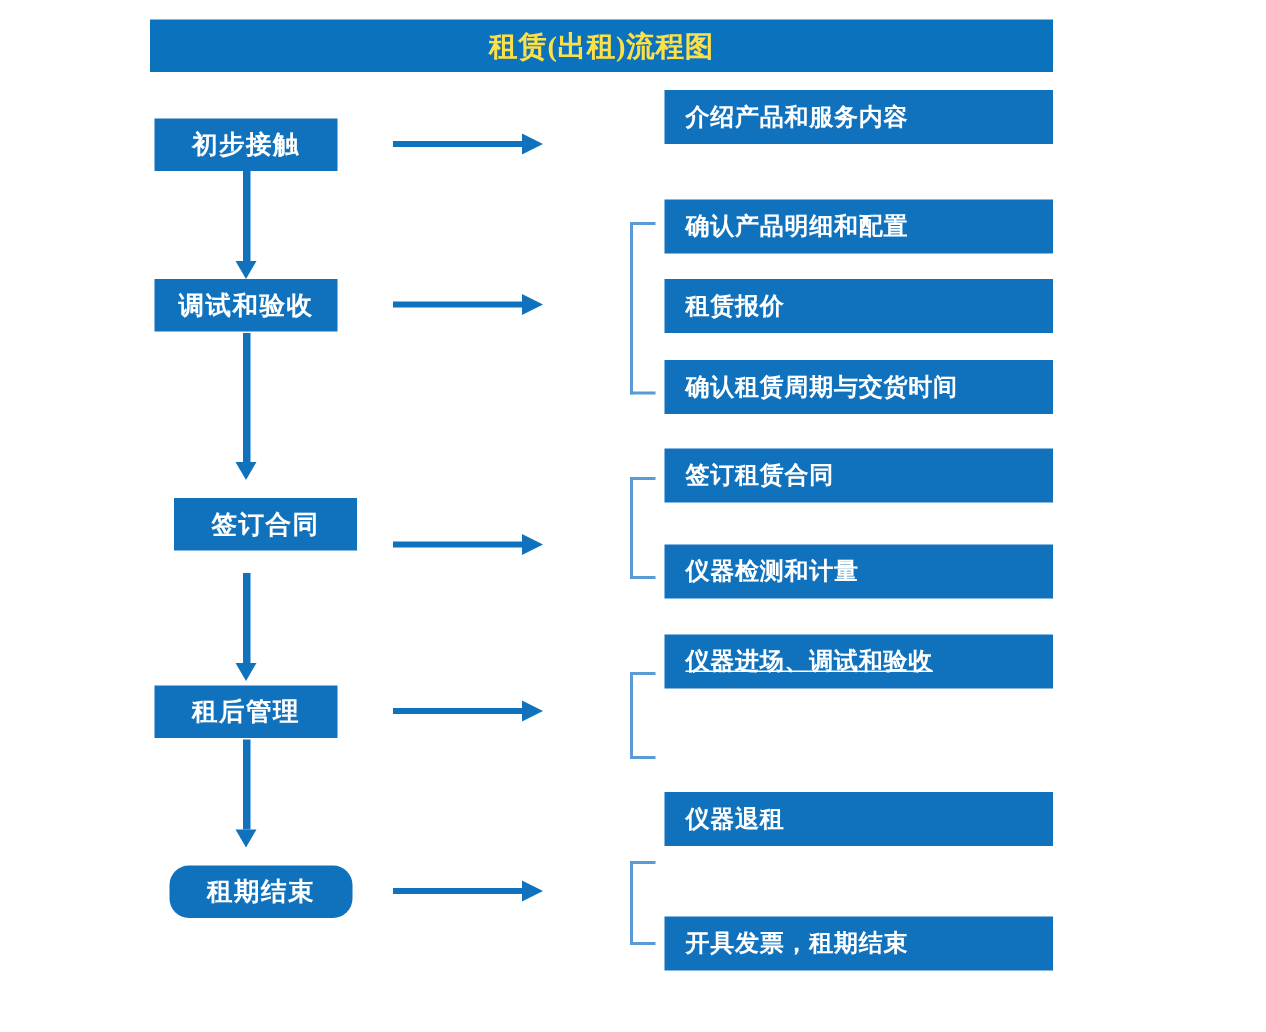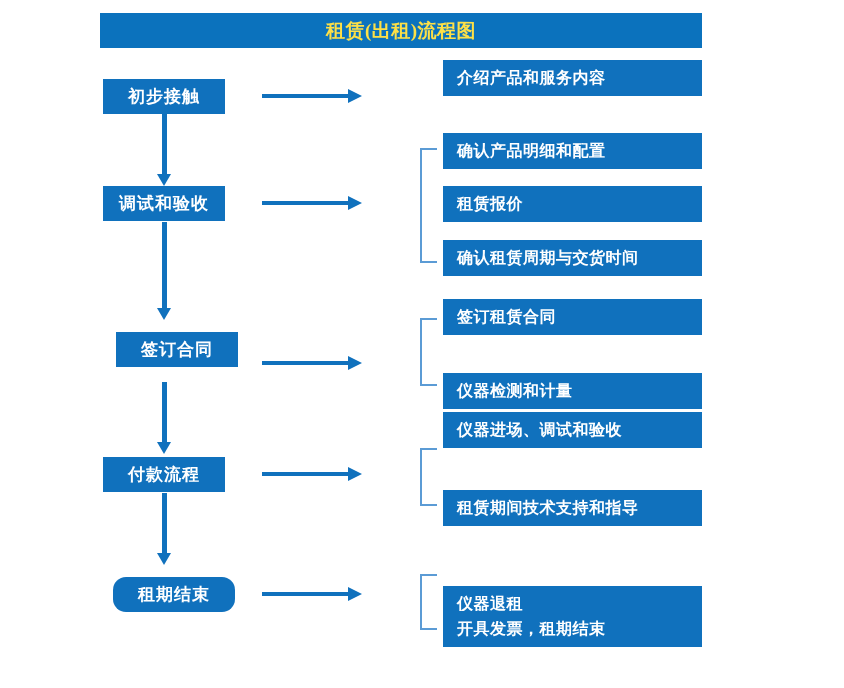--- a/index.html
+++ b/index.html
@@ -169,49 +169,48 @@
   <div class="stage-box" style="left:103px; top:332px;margin-left:13px;">签订合同</div>
 
   <div class="h-arrow" style="left:262px; top:356px;">
     <div class="shaft"></div>
     <div class="head"></div>
   </div>
 
   <div class="bracket" style="top:318px; height:68px;"></div>
 
   <div class="detail-box" style="top:299px;">签订租赁合同</div>
-  <div class="detail-box" style="top:373px;">仪器检测和计量</div>
+  <div class="detail-box" style="top:363px;">仪器检测和计量</div>
 
   <div class="v-arrow" style="left:157px; top:382px; height:72px;">
     <div class="shaft" style="height:60px;"></div>
     <div class="head" style="top:60px;"></div>
   </div>
 
-  <div class="stage-box" style="left:103px; top:457px;">付款流程</div>
+  <div class="stage-box" style="left:103px; top:457px;">租后管理</div>
 
   <div class="h-arrow" style="left:262px; top:467px;">
     <div class="shaft"></div>
     <div class="head"></div>
   </div>
 
   <div class="bracket" style="top:448px; height:58px;"></div>
 
-  <div class="detail-box" style="top:412px;">仪器进场、调试和验收</div>
-  <div class="detail-box" style="top:490px;">租赁期间技术支持和指导</div>
+  <div class="detail-box" style="top:423px;text-decoration:underline;">仪器进场、调试和验收</div>
 
   <div class="v-arrow" style="left:157px; top:493px; height:72px;">
     <div class="shaft" style="height:60px;"></div>
     <div class="head" style="top:60px;"></div>
   </div>
 
   <div class="stage-box" style="left:113px; top:577px;border-radius:13px;">租期结束</div>
 
   <div class="h-arrow" style="left:262px; top:587px;">
     <div class="shaft"></div>
     <div class="head"></div>
   </div>
 
   <div class="bracket" style="top:574px; height:56px;"></div>
 
-  <div class="detail-box" style="top:586px;">仪器退租</div>
+  <div class="detail-box" style="top:528px;">仪器退租</div>
   <div class="detail-box" style="top:611px;">开具发票，租期结束</div>
 
 </div>
 
 </body></html>

